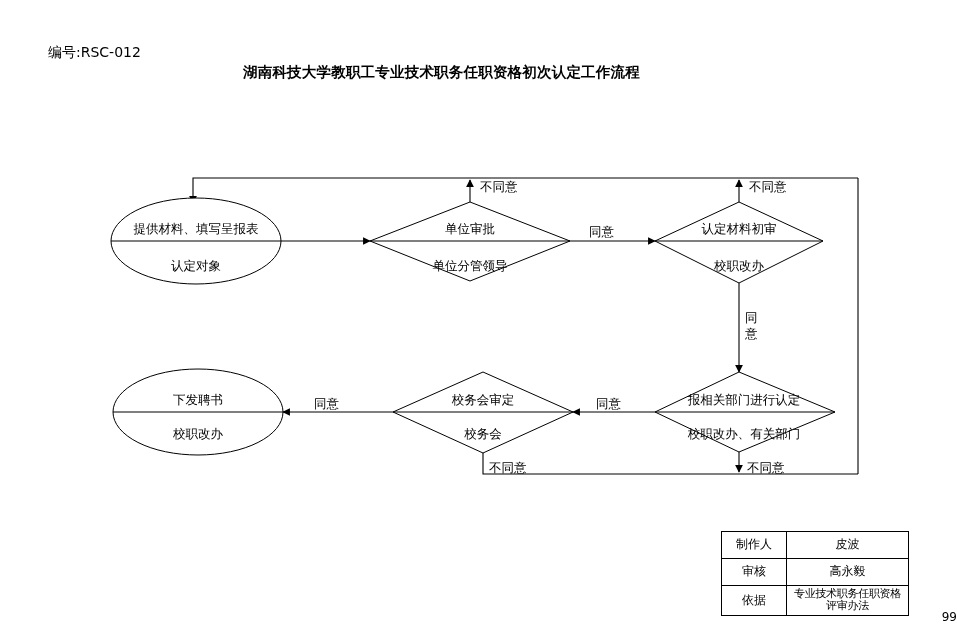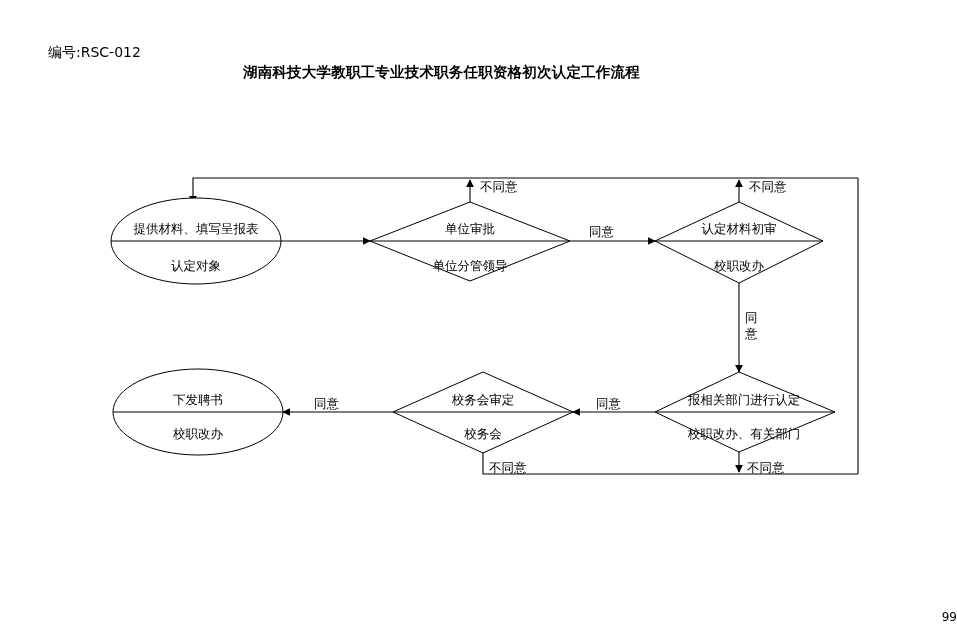--- a/index.html
+++ b/index.html
@@ -178,16 +178,35 @@
     <text class="edge-label" x="749" y="191">不同意</text>
     <text class="edge-label" x="589" y="236">同意</text>
     <text class="edge-label" x="745" y="322">同</text>
     <text class="edge-label" x="745" y="338">意</text>
     <text class="edge-label" x="596" y="408">同意</text>
     <text class="edge-label" x="314" y="408">同意</text>
     <text class="edge-label" x="489" y="472">不同意</text>
     <text class="edge-label" x="747" y="472">不同意</text>
   </svg>
 
+  <table class="info-table">
+    <tbody>
+      <tr>
+        <td class="key">制作人</td>
+        <td class="val">皮波</td>
+      </tr>
+      <tr>
+        <td class="key">审核</td>
+        <td class="val">高永毅</td>
+      </tr>
+      <tr>
+        <td class="key">依据</td>
+        <td class="val small">
+          <div>专业技术职务任职资格</div>
+          <div>评审办法</div>
+        </td>
+      </tr>
+    </tbody>
+  </table>
 
   <div class="page-no">99</div>
 
 </div>
 
 </body></html>

